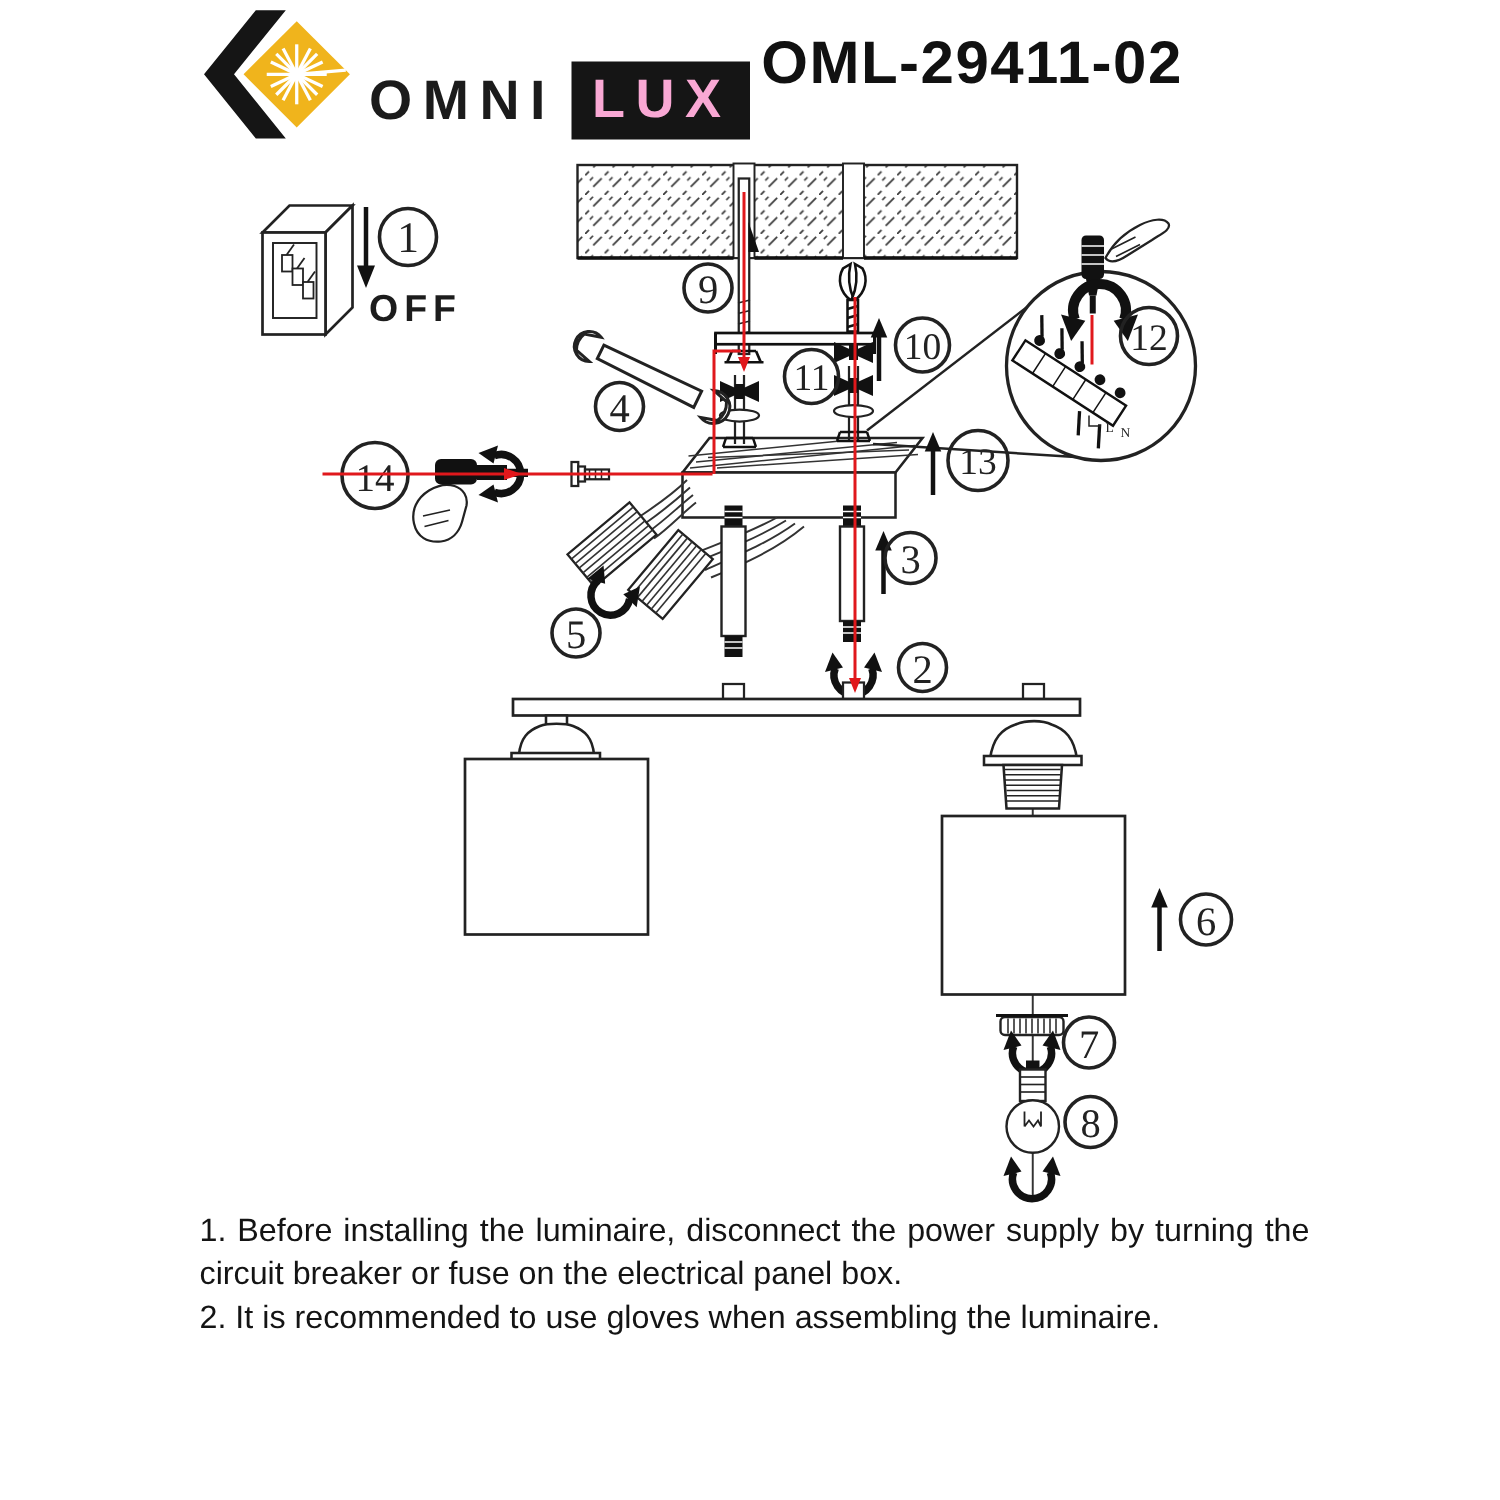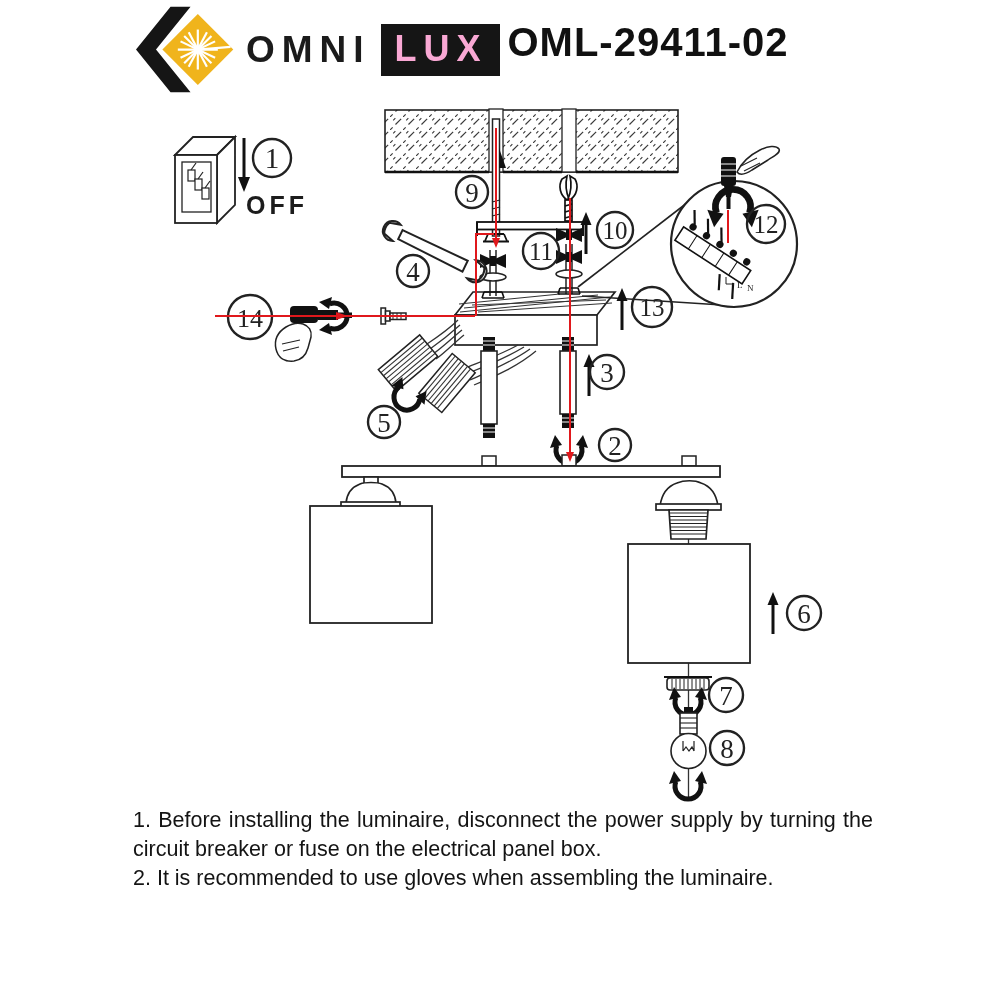--- a/index.html
+++ b/index.html
@@ -1,19 +1,19 @@
 <!DOCTYPE html>
 <html><head>
 <meta charset="utf-8">
 <style>
   html,body{margin:0;padding:0;background:#fff;}
   #page{position:relative;width:1000px;height:1000px;background:#fff;overflow:hidden;
         font-family:"Liberation Sans",sans-serif;color:#1c1c1c;}
   
-  #logo{position:absolute;left:136px;top:6px;display:flex;align-items:center;}
+  #logo{position:absolute;left:136px;top:6px;display:flex;align-items:flex-end;}
   #logo-icon{width:100px;height:88px;flex:0 0 auto;}
   #logo-text{margin-left:10px;}
   #logo-row1{display:flex;align-items:center;height:54px;}
   #brand-omni{font-size:37px;font-weight:700;letter-spacing:7px;color:#1b1b1b;}
   #brand-lux-box{background:#151515;margin-left:10px;padding:4px 12px 6px 14px;}
   #brand-lux{font-size:36px;font-weight:700;letter-spacing:7px;color:#f9a8d4;}
   #brand-tagline{margin-top:8px;font-size:16px;font-weight:600;letter-spacing:8.5px;color:#232323;}
   #model-number{position:absolute;left:493px;top:20px;width:310px;text-align:center;
         font-size:40px;font-weight:700;letter-spacing:1px;color:#111;}
   

